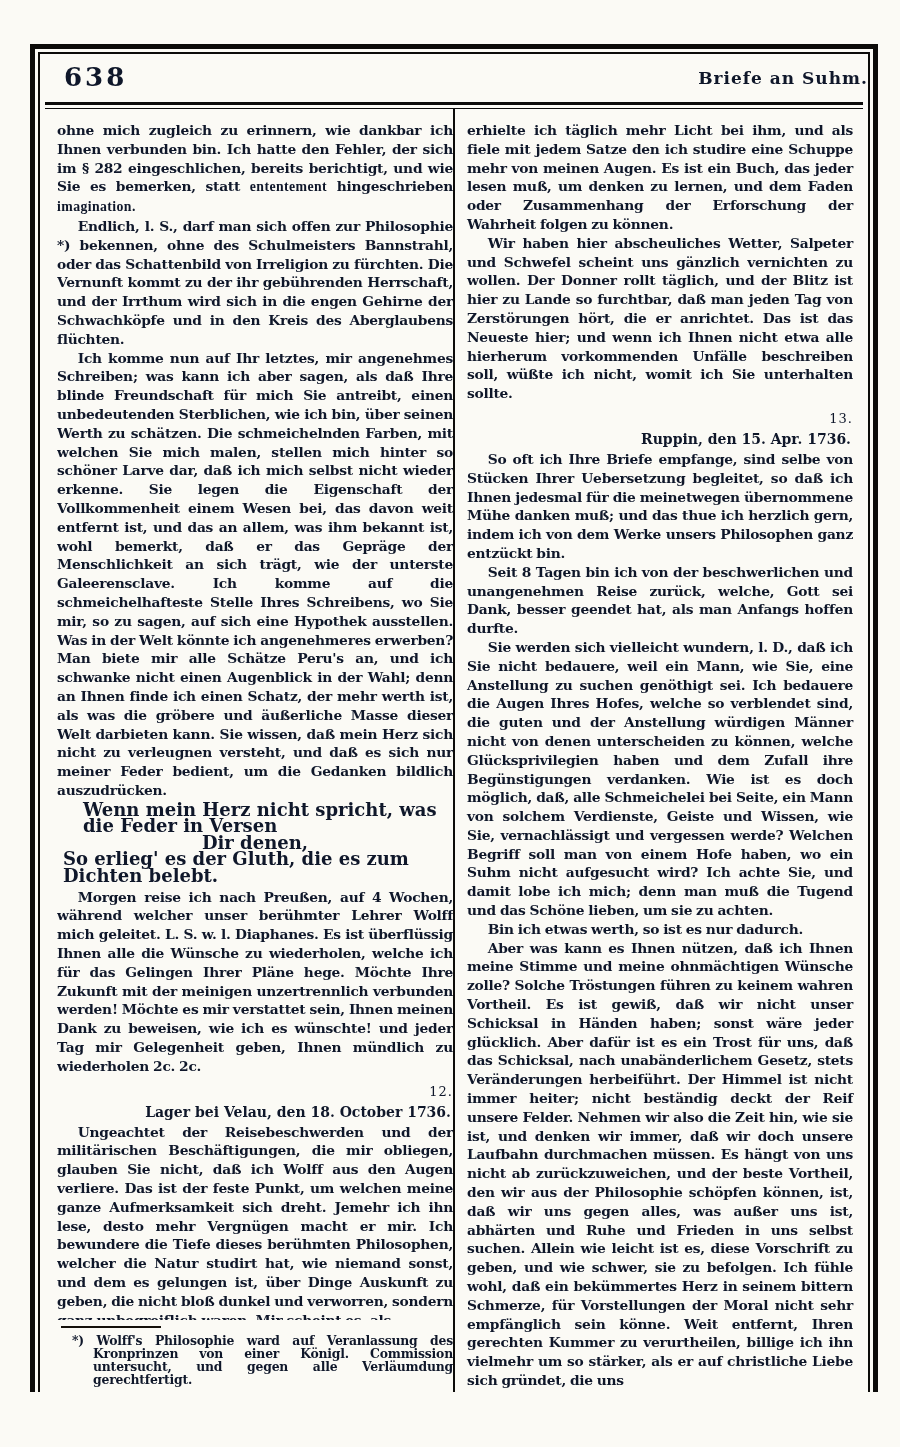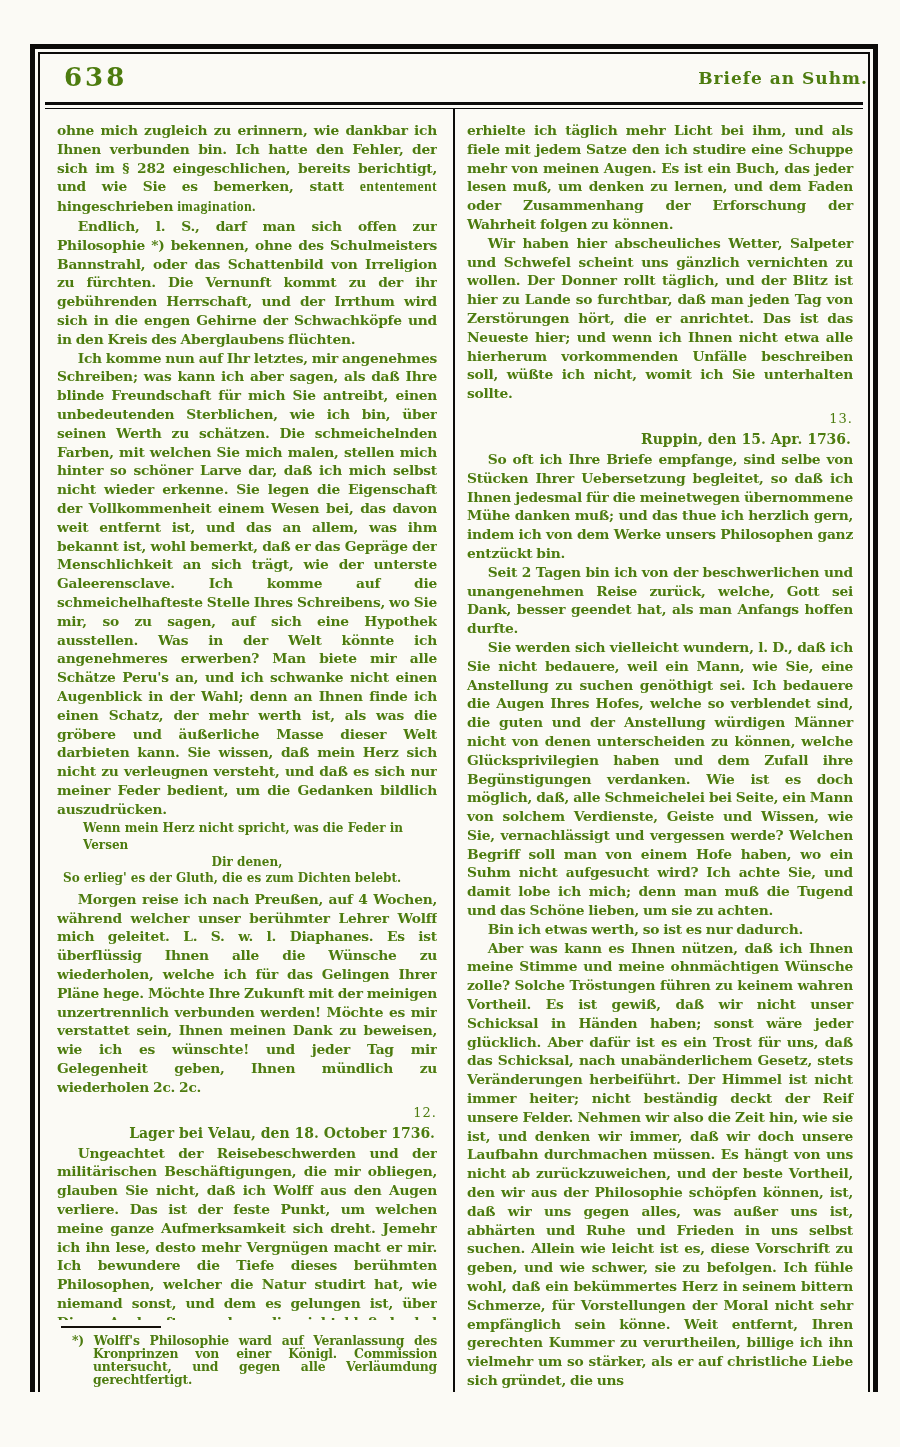--- a/index.html
+++ b/index.html
@@ -1,19 +1,19 @@
 <!DOCTYPE html>
 <html><head>
 <meta charset="utf-8">
 <style>
   * { margin:0; padding:0; box-sizing:border-box; }
   html, body { width:900px; height:1447px; background:#fbfaf5; }
   .page {
     position:relative; width:900px; height:1392px;
-    font-family:"DejaVu Serif", serif; color:#4d7c0f; overflow:hidden;
+    font-family:"DejaVu Serif", serif; color:#0f172a; overflow:hidden;
   }
   .frame-outer {
     position:absolute; left:30px; top:44px; width:848px; height:1360px;
     border:5px solid #0c0b09; background:#fbfaf5;
   }
   .frame-inner {
     position:absolute; top:3px; left:3px; right:3px; bottom:3px;
     border:2px solid #0c0b09;
     display:flex; flex-direction:column; overflow:hidden;
   }
@@ -25,34 +25,34 @@
   .running-title {
     position:absolute; left:0; right:0; top:14px; text-align:right;
     font-size:17px; font-weight:bold; letter-spacing:1px;
   }
   .header-rule {
     flex:0 0 auto; height:7px; margin:0 5px;
     border-top:3px solid #0c0b09; border-bottom:1px solid #0c0b09;
   }
   .columns { flex:1 1 auto; display:flex; overflow:hidden; }
   .col { width:50%; overflow:hidden; }
-  .col-left  { padding:12px 16px 6px 17px; display:flex; flex-direction:column; }
+  .col-left  { padding:12px 0 6px 17px; display:flex; flex-direction:column; }
   .col-right { padding:12px 15px 6px 12px; }
   .col-divider { flex:0 0 2px; width:2px; background:#0c0b09; }
   .col-text { flex:1 1 auto; overflow:hidden; }
 
   .col p {
     font-size:13.8px; line-height:18.8px; font-weight:bold;
     text-align:justify; text-indent:1.5em;
     letter-spacing:-0.25px; word-spacing:-0.6px;
   }
   .col p.noindent { text-indent:0; }
   .latin { font-family:"Liberation Serif", serif; font-weight:bold; letter-spacing:0.4px; }
 
-  .verse { font-size:12px; line-height:16.6px; font-weight:bold; margin:2px 0 3px; }
+  .verse { font-size:18px; line-height:16.6px; font-weight:bold; margin:2px 0 3px; }
   .verse-l1 { padding-left:26px; }
   .verse-l2 { text-align:center; }
   .verse-l3 { padding-left:6px; }
 
   .letter-head { text-align:right; font-size:13px; font-weight:normal; margin:8px 0 5px; letter-spacing:1px; }
   .dateline { text-align:right; font-size:14px; font-weight:bold; margin:0 2px 3px 0; }
 
   .footnote-block { flex:0 0 auto; padding:2px 0 2px 0; }
   .footnote-rule { width:100px; border-top:2px solid #14100a; margin:4px 0 6px 4px; }
   .footnote {
@@ -97,21 +97,21 @@
         </div>
 
         <div class="col-divider"></div>
 
         <div class="col col-right">
           <p class="noindent">erhielte ich täglich mehr Licht bei ihm, und als fiele mit jedem Satze den ich studire eine Schuppe mehr von meinen Augen. Es ist ein Buch, das jeder lesen muß, um denken zu lernen, und dem Faden oder Zusammenhang der Erforschung der Wahrheit folgen zu können.</p>
           <p>Wir haben hier abscheuliches Wetter, Salpeter und Schwefel scheint uns gänzlich vernichten zu wollen. Der Donner rollt täglich, und der Blitz ist hier zu Lande so furchtbar, daß man jeden Tag von Zerstörungen hört, die er anrichtet. Das ist das Neueste hier; und wenn ich Ihnen nicht etwa alle hierherum vorkommenden Unfälle beschreiben soll, wüßte ich nicht, womit ich Sie unterhalten sollte.</p>
           <div class="letter-head">13.</div>
           <div class="dateline">Ruppin, den 15. Apr. 1736.</div>
           <p>So oft ich Ihre Briefe empfange, sind selbe von Stücken Ihrer Uebersetzung begleitet, so daß ich Ihnen jedesmal für die meinetwegen übernommene Mühe danken muß; und das thue ich herzlich gern, indem ich von dem Werke unsers Philosophen ganz entzückt bin.</p>
-          <p>Seit 2 Tagen bin ich von der beschwerlichen und unangenehmen Reise zurück, welche, Gott sei Dank, besser geendet hat, als man Anfangs hoffen durfte.</p>
+          <p>Seit 8 Tagen bin ich von der beschwerlichen und unangenehmen Reise zurück, welche, Gott sei Dank, besser geendet hat, als man Anfangs hoffen durfte.</p>
           <p>Sie werden sich vielleicht wundern, l. D., daß ich Sie nicht bedauere, weil ein Mann, wie Sie, eine Anstellung zu suchen genöthigt sei. Ich bedauere die Augen Ihres Hofes, welche so verblendet sind, die guten und der Anstellung würdigen Männer nicht von denen unterscheiden zu können, welche Glücksprivilegien haben und dem Zufall ihre Begünstigungen verdanken. Wie ist es doch möglich, daß, alle Schmeichelei bei Seite, ein Mann von solchem Verdienste, Geiste und Wissen, wie Sie, vernachlässigt und vergessen werde? Welchen Begriff soll man von einem Hofe haben, wo ein Suhm nicht aufgesucht wird? Ich achte Sie, und damit lobe ich mich; denn man muß die Tugend und das Schöne lieben, um sie zu achten.</p>
           <p>Bin ich etwas werth, so ist es nur dadurch.</p>
           <p>Aber was kann es Ihnen nützen, daß ich Ihnen meine Stimme und meine ohnmächtigen Wünsche zolle? Solche Tröstungen führen zu keinem wahren Vortheil. Es ist gewiß, daß wir nicht unser Schicksal in Händen haben; sonst wäre jeder glücklich. Aber dafür ist es ein Trost für uns, daß das Schicksal, nach unabänderlichem Gesetz, stets Veränderungen herbeiführt. Der Himmel ist nicht immer heiter; nicht beständig deckt der Reif unsere Felder. Nehmen wir also die Zeit hin, wie sie ist, und denken wir immer, daß wir doch unsere Laufbahn durchmachen müssen. Es hängt von uns nicht ab zurückzuweichen, und der beste Vortheil, den wir aus der Philosophie schöpfen können, ist, daß wir uns gegen alles, was außer uns ist, abhärten und Ruhe und Frieden in uns selbst suchen. Allein wie leicht ist es, diese Vorschrift zu geben, und wie schwer, sie zu befolgen. Ich fühle wohl, daß ein bekümmertes Herz in seinem bittern Schmerze, für Vorstellungen der Moral nicht sehr empfänglich sein könne. Weit entfernt, Ihren gerechten Kummer zu verurtheilen, billige ich ihn vielmehr um so stärker, als er auf christliche Liebe sich gründet, die uns</p>
         </div>
 
       </div>
     </div>
   </div>
 </div>
 

